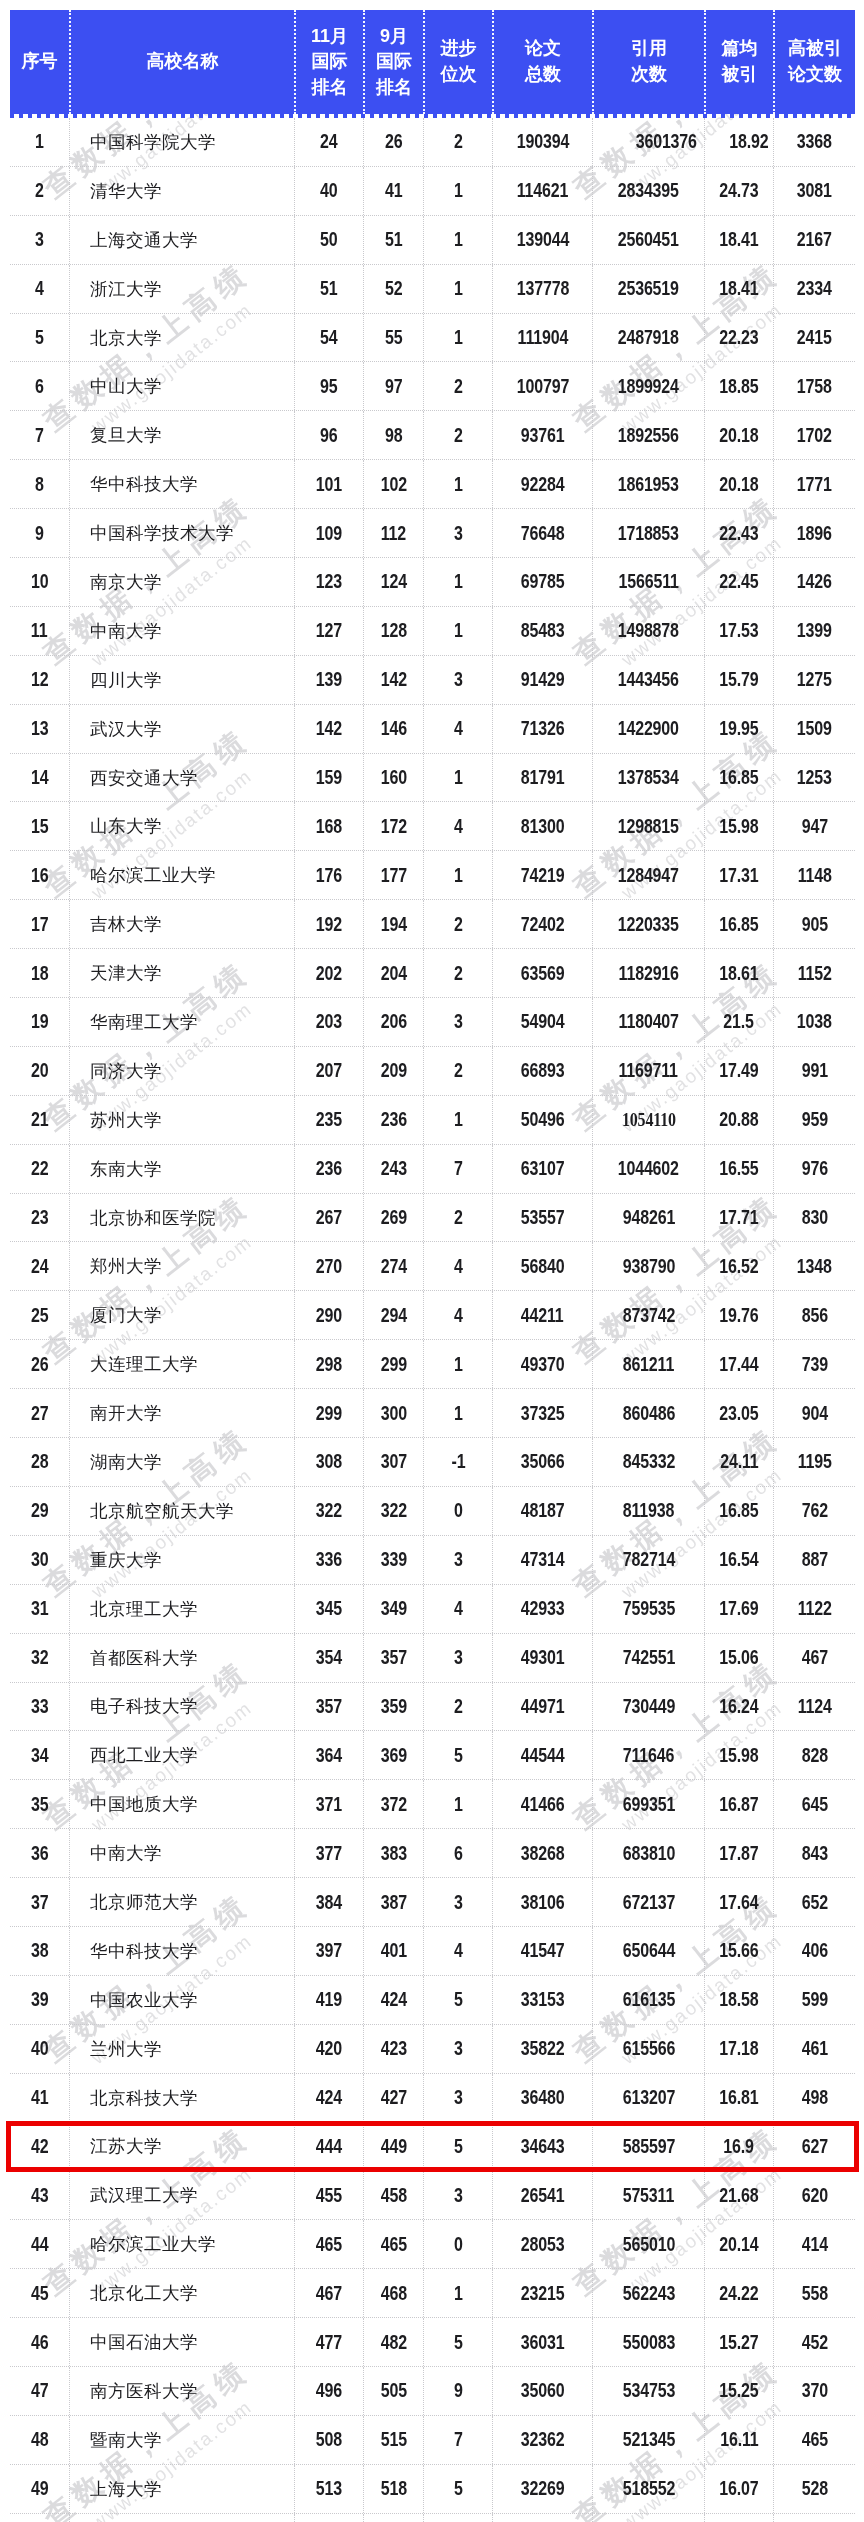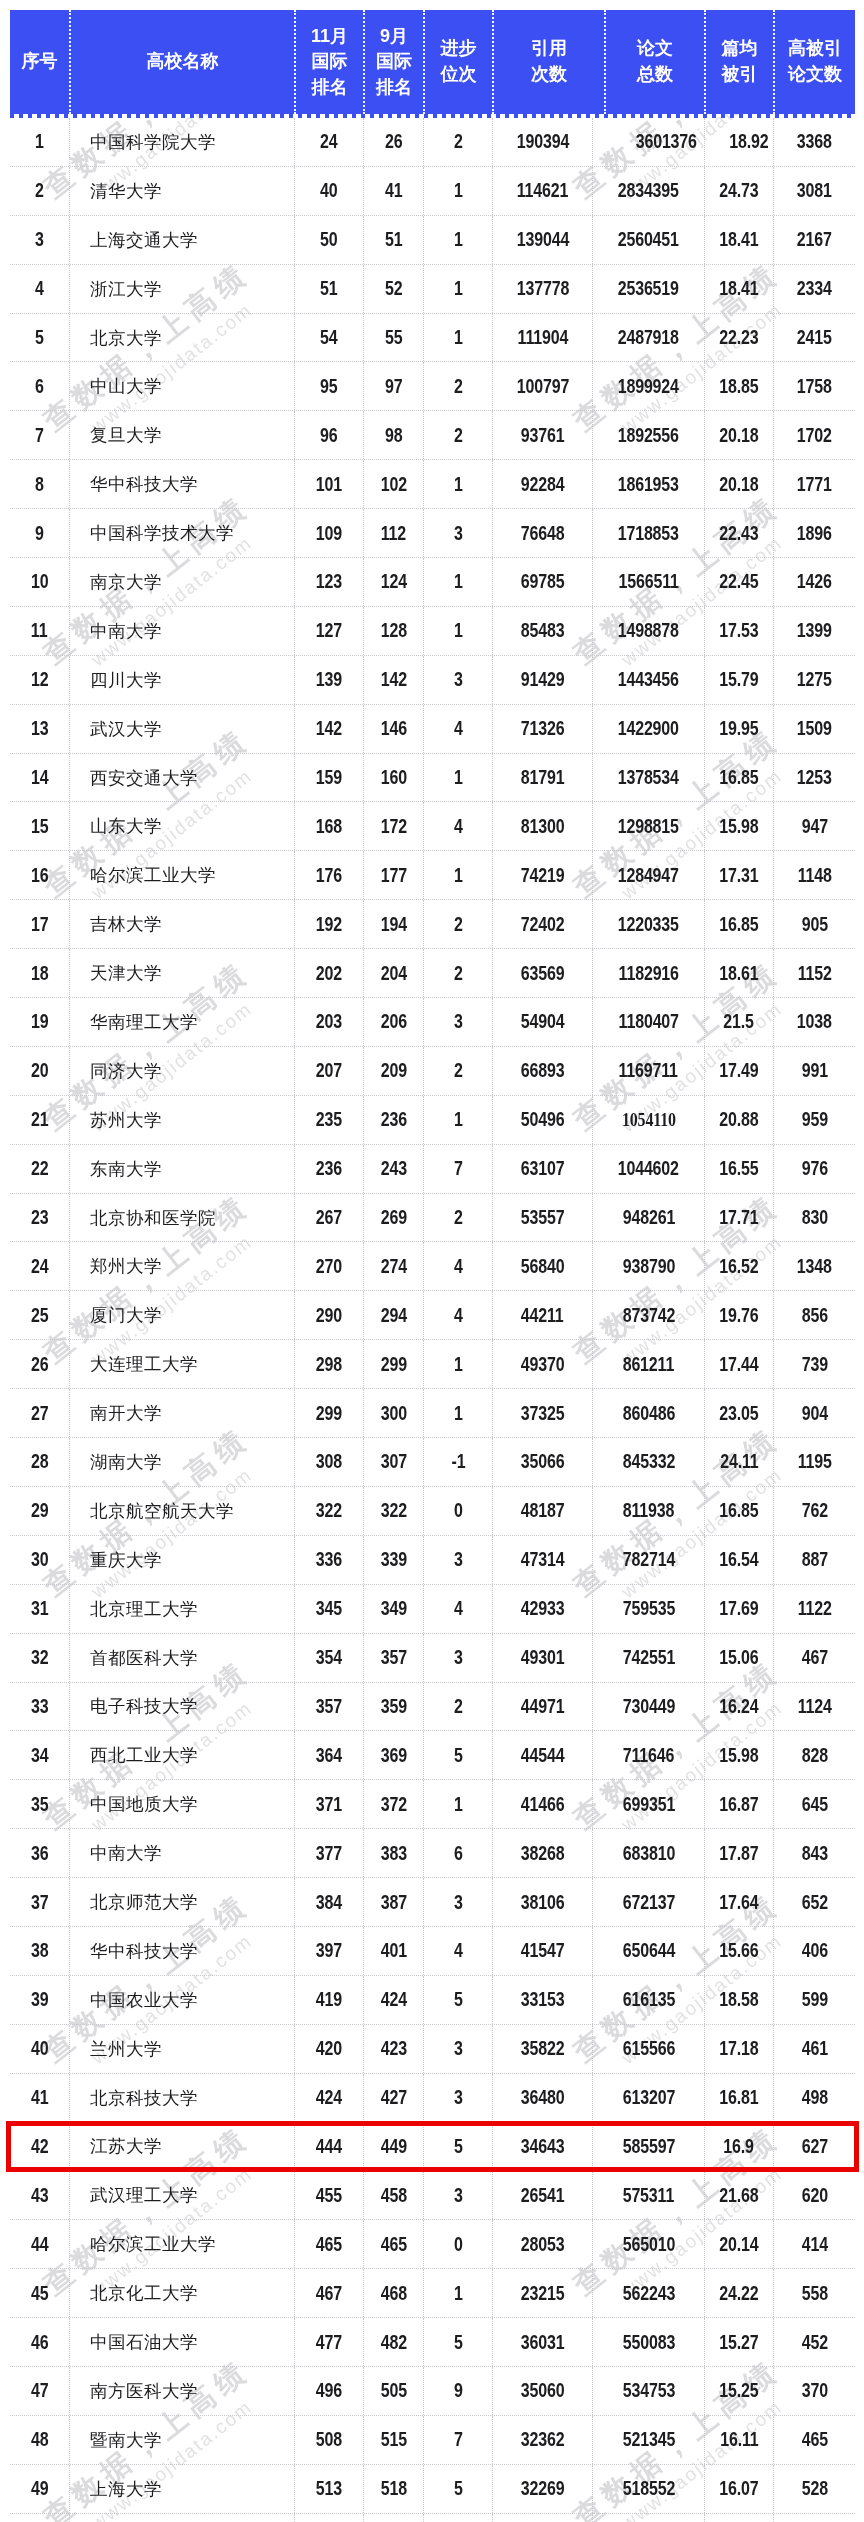--- a/index.html
+++ b/index.html
@@ -136,24 +136,24 @@
       <div class="hcell" style="width: 59px;">序号</div>
       <div class="hcell" style="width: 225px;">高校名称</div>
       <div class="hcell" style="width: 69px;">11月
 国际
 排名</div>
       <div class="hcell" style="width: 60px;">9月
 国际
 排名</div>
       <div class="hcell" style="width: 69px;">进步
 位次</div>
+      <div class="hcell" style="width: 100px;">论文
+总数</div>
       <div class="hcell" style="width: 112px;">引用
 次数</div>
-      <div class="hcell" style="width: 100px;">论文
-总数</div>
       <div class="hcell" style="width: 69px;">篇均
 被引</div>
       <div class="hcell" style="width: 82px;">高被引
 论文数</div>
     </div>
   <div class="thead-dots"></div>
   <div id="tbody">
       <div class="trow">
         <div class="cell" style="width: 59px;">
           <span class="num">1</span>

